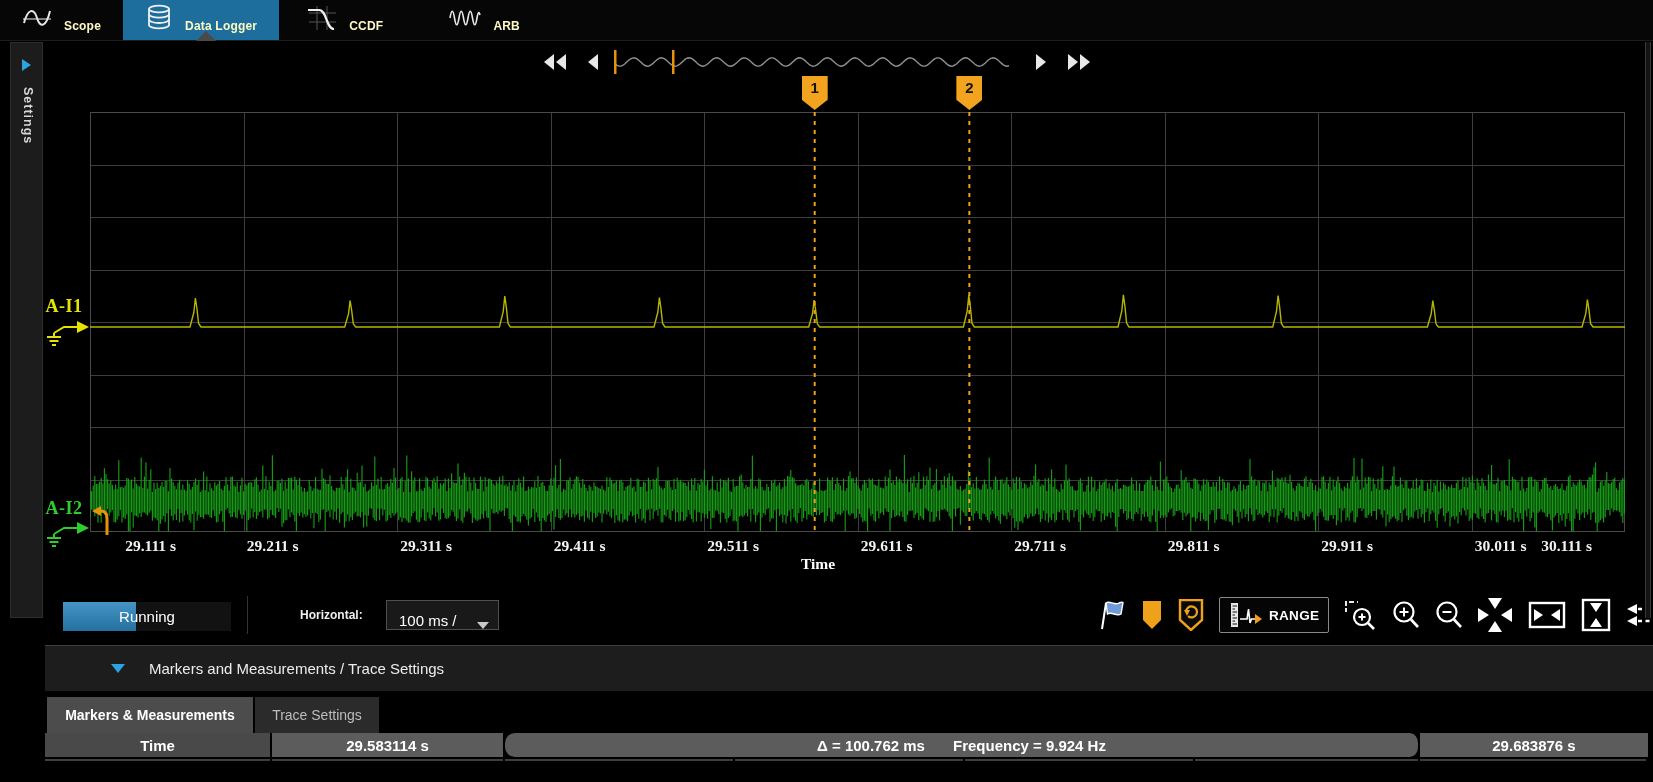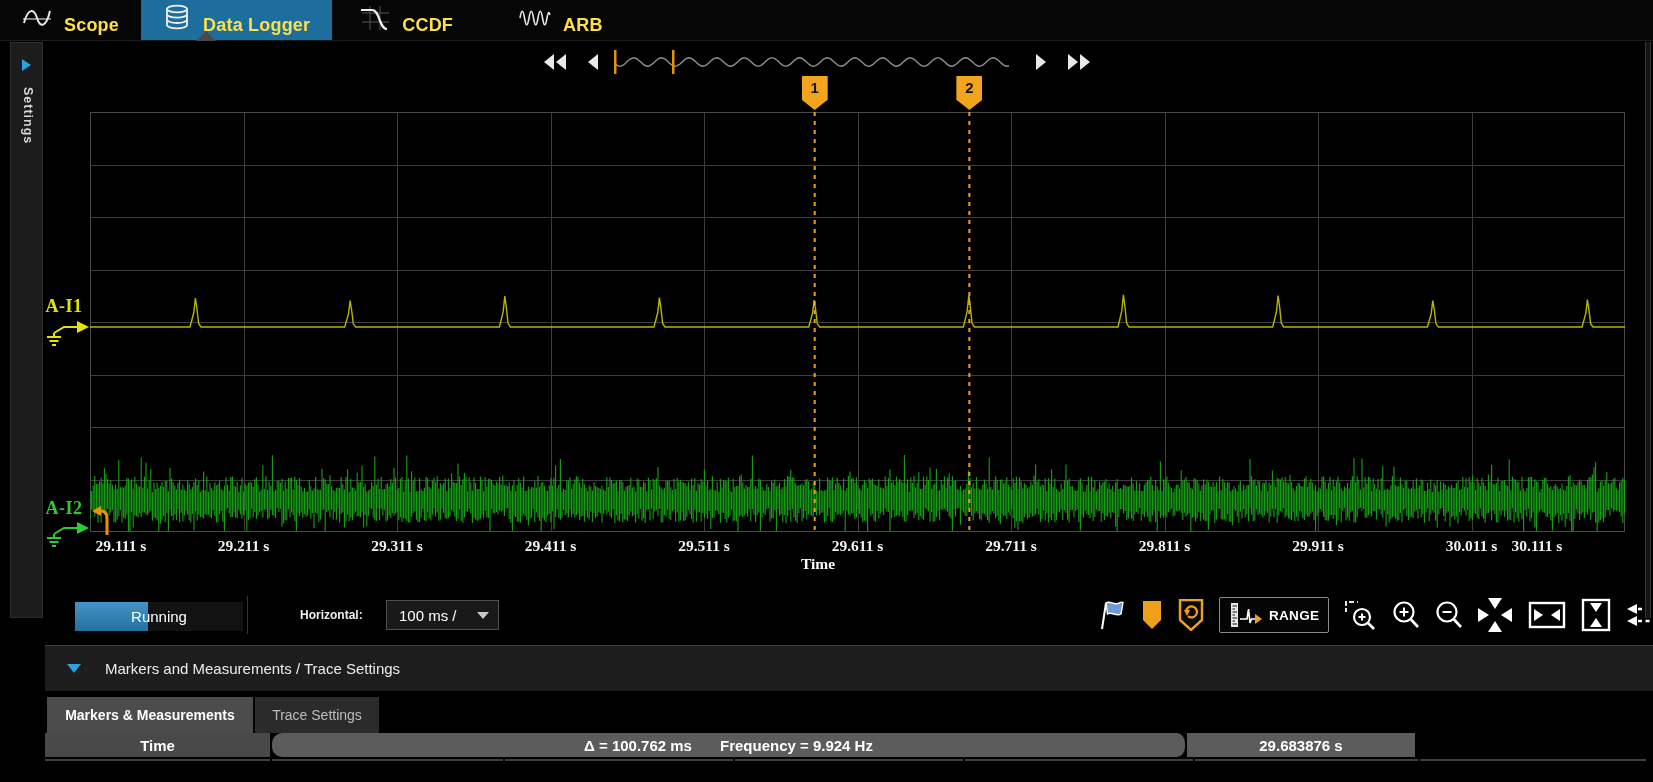--- a/index.html
+++ b/index.html
@@ -3,21 +3,21 @@
 <meta charset="utf-8">
 <style>
   html,body{margin:0;padding:0;background:#000;}
   #app{position:relative;width:1653px;height:782px;background:#000;overflow:hidden;
        font-family:"Liberation Sans",sans-serif;color:#eee;}
 
   
   .tabbar{position:absolute;left:0;top:0;width:100%;height:40px;background:#060606;
           border-bottom:1px solid #1c1c1c;display:flex;align-items:stretch;}
   .tab{display:flex;align-items:center;gap:12px;padding:0 22px;height:40px;cursor:pointer;}
-  .tab .tlabel{font-size:18px;font-weight:700;color:#fde047;letter-spacing:.2px;margin-top:11px;}
+  .tab .tlabel{font-size:12px;font-weight:700;color:#fef9c3;letter-spacing:.2px;margin-top:11px;}
   .tab.active{background:#1d6e9c;}
   .tab-notch{position:absolute;left:196px;top:31px;width:0;height:0;
              border-left:10px solid transparent;border-right:10px solid transparent;
              border-bottom:10px solid #4a4a4a;}
 
   
   .rail{position:absolute;left:10px;top:42px;width:33px;height:576px;background:#1c1c1c;
         border:1px solid #2e2e2e;box-sizing:border-box;}
   .rail .tri{width:0;height:0;margin:16px auto 0;border-top:6px solid transparent;
              border-bottom:6px solid transparent;border-left:9px solid #2aa3e0;}
@@ -36,49 +36,49 @@
   .mflag span{display:block;margin-top:3px;font-size:15px;font-weight:700;color:#141414;}
 
   
   .plot{position:absolute;left:90px;top:112px;width:1535px;height:420px;background:#000;}
   .chan-label{position:absolute;width:52px;text-align:center;font-family:"Liberation Serif",serif;
               font-weight:700;font-size:18px;letter-spacing:.5px;}
   .chan-sym{position:absolute;}
   .hookarrow{position:absolute;left:92px;top:506px;}
 
   
-  .xtick{position:absolute;top:537px;width:110px;text-align:center;color:#f2f2f2;
+  .xtick{position:absolute;top:537px;width:110px;text-align:right;color:#f2f2f2;
          font-family:"Liberation Serif",serif;font-size:15.5px;font-weight:600;}
   .xaxis-title{position:absolute;top:555px;left:768px;width:100px;text-align:center;color:#fff;
                font-family:"Liberation Serif",serif;font-size:15.5px;font-weight:700;}
 
   
-  .run-toggle{position:absolute;left:74px;top:601px;width:168px;height:29px;background:#121212;
+  .run-toggle{position:absolute;left:62px;top:601px;width:168px;height:29px;background:#121212;
               border:1px solid #000;cursor:pointer;}
   .run-fill{position:absolute;left:0;top:0;width:73px;height:100%;
             background:linear-gradient(#4594c6,#24719f);}
   .run-label{position:absolute;left:0;top:0;width:100%;height:100%;display:flex;align-items:center;
              justify-content:center;font-size:15px;color:#fff;}
   .tb-div{position:absolute;left:247px;top:596px;width:1px;height:38px;background:#333;}
   .horiz-label{position:absolute;left:300px;top:601px;height:29px;line-height:29px;
                font-size:12px;font-weight:700;color:#eee;}
   .tb-select{position:absolute;left:386px;top:600px;width:113px;height:30px;background:#191919;
-             border:1px solid #4f4f4f;display:flex;align-items:center;cursor:pointer;box-sizing:border-box;}
+             border:1px solid #4f4f4f;display:flex;align-items:flex-end;cursor:pointer;box-sizing:border-box;}
   .tb-select .val{flex:1;padding-left:12px;font-size:15px;color:#fff;}
   .tb-select .caret{width:0;height:0;margin-right:9px;border-left:6px solid transparent;
                     border-right:6px solid transparent;border-top:7px solid #c9c9c9;}
   .tool-icons{position:absolute;left:1098px;top:596px;height:38px;display:flex;align-items:center;gap:15px;}
   .tool-icons .ic{display:inline-flex;align-items:center;justify-content:center;cursor:pointer;}
   .range-btn{display:inline-flex;align-items:center;gap:6px;border:1px solid #8a8a8a;border-radius:2px;
              height:34px;padding:0 9px;cursor:pointer;background:#050505;}
   .range-btn .rlabel{font-size:13.5px;font-weight:700;color:#fff;letter-spacing:.3px;}
 
   
   .section-bar{position:absolute;left:45px;top:645px;width:1608px;height:46px;background:#1d1d1d;
-               border-top:1px solid #3c3c3c;box-sizing:border-box;display:flex;align-items:center;cursor:pointer;}
+               border-top:1px solid #3c3c3c;box-sizing:border-box;display:flex;align-items:center;cursor:pointer;padding-left:44px;}
   .section-bar .tri{width:0;height:0;margin-left:22px;border-left:7px solid transparent;
                     border-right:7px solid transparent;border-top:9px solid #2aa3e0;}
   .section-bar .stitle{margin-left:24px;font-size:15px;color:#ececec;}
   .ptab{position:absolute;top:697px;height:36px;display:flex;align-items:center;justify-content:center;
         font-size:14px;cursor:pointer;}
   .ptab.active{left:47px;width:206px;background:#4c4c4c;color:#fff;font-weight:700;}
   .ptab.inactive{left:255px;width:124px;background:#2b2b2b;color:#bdbdbd;}
 
   
   .mtable{position:absolute;left:45px;top:733px;width:1608px;}
@@ -357,20 +357,21 @@
     <div class="tri"></div>
     <span class="stitle">Markers and Measurements / Trace Settings</span>
   </div>
 
   <div class="ptab active">Markers &amp; Measurements</div>
   <div class="ptab inactive">Trace Settings</div>
 
   <div class="mtable">
     <div class="trow drow">
       <div class="tcell d-label">Time</div>
+      <div class="tcell d-m">29.583114 s</div>
       <div class="tcell d-b">
         <span>Δ = 100.762 ms</span>
         <span>Frequency = 9.924 Hz</span>
       </div>
       <div class="tcell d-m2">29.683876 s</div>
     </div>
     <div class="sliver" id="sliver-row">
         <div class="scell" style="width: 227px;"></div>
         <div class="scell" style="width: 233px;"></div>
         <div class="scell" style="width: 230px;"></div>

